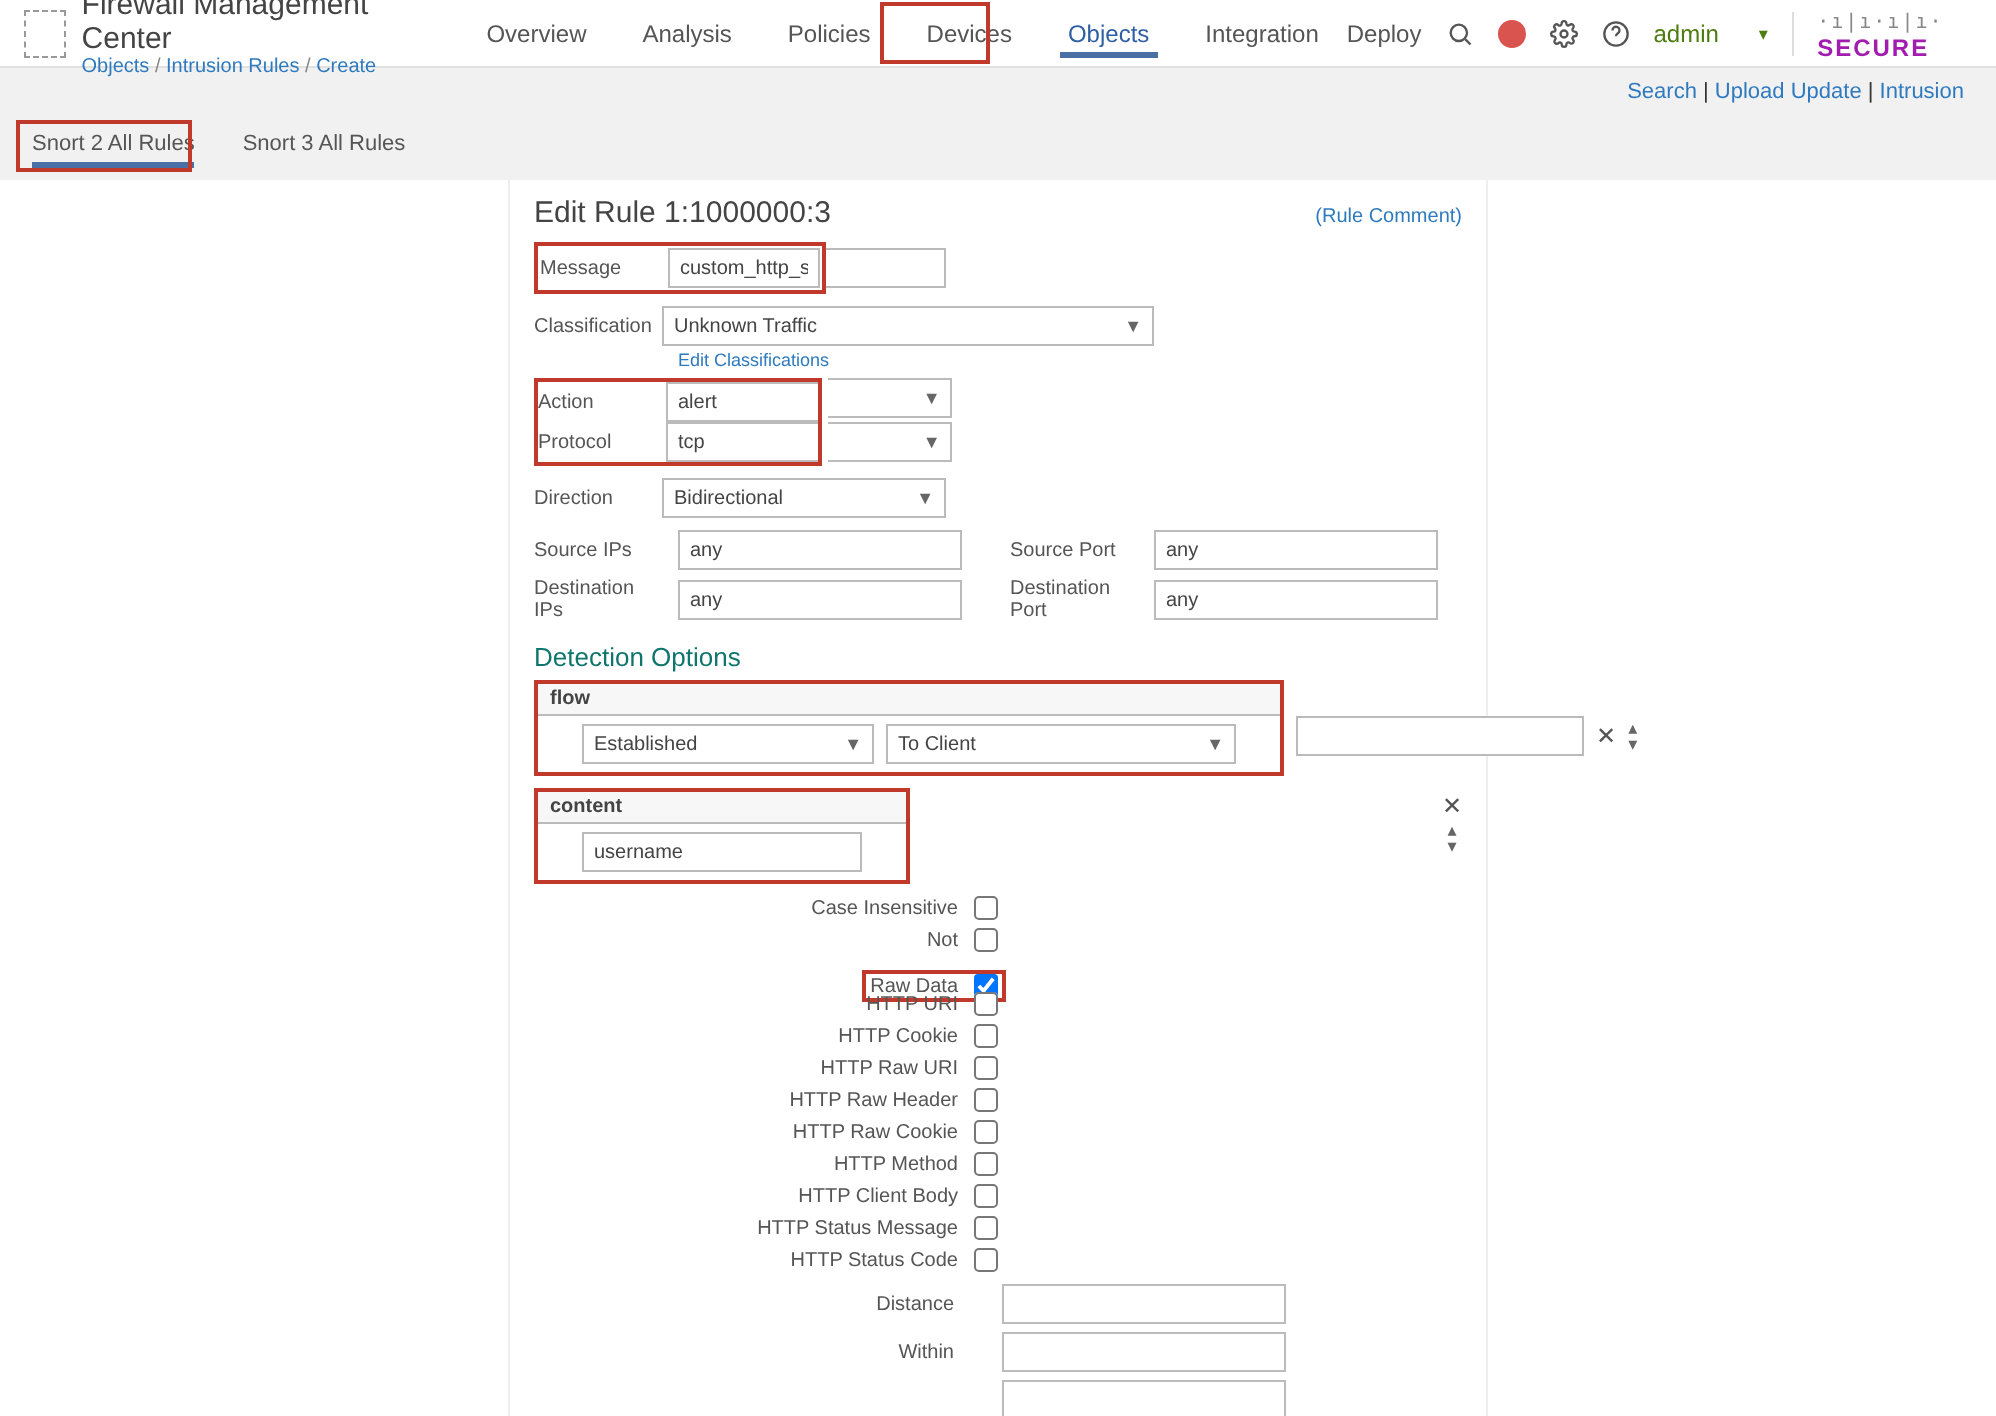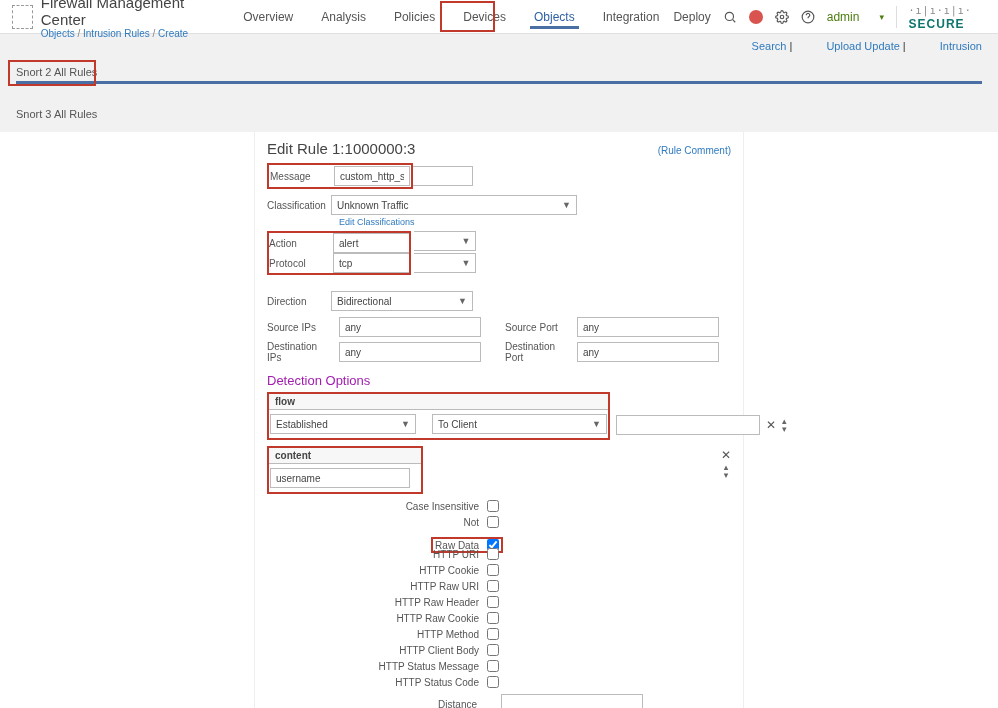--- a/index.html
+++ b/index.html
@@ -19,26 +19,26 @@
   .topnav-item.active::after { content: ""; position: absolute; bottom: 4px; left: 10px; right: 10px; height: 3px; background: #4a6fa5; }
   .topbar-spacer { flex: 1; }
   .topbar-right { display: flex; align-items: center; gap: 12px; }
   .deploy-link { font-size: 12px; color: #555; cursor: pointer; }
   .tb-icon { width: 16px; height: 16px; display: inline-flex; align-items: center; justify-content: center; color: #555; font-size: 14px; cursor: pointer; }
   .noti-icon { position: relative; }
   .noti-dot { width: 14px; height: 14px; background: #d9534f; border-radius: 50%; display: inline-block; position: relative; }
   .noti-dot::after { content: ""; }
   .admin { font-size: 12px; color: #4d7c0f; display: flex; align-items: center; gap: 20px; cursor: pointer; }
   .cisco { font-size: 10px; color: #888; letter-spacing: 1px; }
-  .secure { color: #0f766e; font-size: 12px; font-weight: 600; letter-spacing: 1px; }
+  .secure { color: #a21caf; font-size: 12px; font-weight: 600; letter-spacing: 1px; }
   .sep-v { width: 1px; height: 22px; background: #ddd; }
 
   
   .linksbar { background: #f1f1f1; padding: 6px 16px; text-align: right; font-size: 11px; }
-  .linksbar a { color: #2f7abf; text-decoration: none; margin-left: 31px; }
+  .linksbar a { color: #2f7abf; text-decoration: none; }
 
   
   .tabsrow { background: #f1f1f1; padding: 8px 16px 6px; display: flex; gap: 24px; }
   .tab { font-size: 11px; color: #555; cursor: pointer; position: relative; padding-bottom: 6px; }
   .tab.active::after { content: ""; position: absolute; bottom: 0; left: 0; right: 0; height: 3px; background: #4a6fa5; }
 
   
   .hl { border: 2px solid #c0392b; }
 
   
@@ -52,23 +52,23 @@
   .flabel { width: 64px; text-align: left; font-size: 10px; color: #555; padding-right: 8px; }
   .finput { height: 20px; border: 1px solid #bbb; padding: 0 5px; font-size: 10px; color: #444; background: #fff; }
   .fselect { height: 20px; border: 1px solid #bbb; font-size: 10px; color: #444; background: #fff; padding: 0 5px; position: relative; display: flex; align-items: center; cursor: pointer; }
   .fselect .caret { margin-left: auto; font-size: 9px; color: #666; }
   .tiny-link { font-size: 9px; color: #2f7abf; margin-left: 72px; margin-top: -4px; margin-bottom: 4px; display: block; }
 
   .two-col { display: flex; gap: 12px; }
   .two-col .col { flex: 1; display: flex; align-items: center; }
   .two-col .col .flabel { width: 72px; }
 
-  .section-h { font-size: 13px; color: #a21caf; margin: 10px 0 4px; }
+  .section-h { font-size: 13px; color: #0f766e; margin: 10px 0 4px; }
   .opt-head { background: #f7f7f7; padding: 2px 6px; font-size: 10px; font-weight: 600; color: #444; display: flex; justify-content: space-between; align-items: center; }
-  .opt-body { padding: 4px 1px; display: flex; align-items: center; gap: 16px; }
+  .opt-body { padding: 4px 22px; display: flex; align-items: center; gap: 6px; }
   .opt-close { cursor: pointer; color: #555; font-size: 12px; }
   .opt-side { display: flex; flex-direction: column; font-size: 9px; color: #666; cursor: pointer; line-height: 8px; }
 
   .cb-row { display: flex; align-items: center; justify-content: flex-end; gap: 8px; font-size: 10px; color: #555; padding-right: 232px; height: 16px; }
   .cb-row input[type=checkbox] { width: 12px; height: 12px; }
   .dist-row { display: flex; align-items: center; justify-content: flex-end; gap: 24px; font-size: 10px; color: #555; padding-right: 88px; margin-top: 4px; }
   .dist-row .finput { width: 142px; }
 
   
   .hlwrap { display: inline-block; padding: 1px; }
@@ -134,21 +134,21 @@
     <span><span class="cisco" style="font-family:monospace;">·ı|ı·ı|ı·</span> <span class="secure">SECURE</span></span>
   </div>
 </div>
 
 <div class="linksbar">
   <a>Search</a> |
   <a>Upload Update</a> |
   <a>Intrusion</a>
 </div>
 
-<div class="tabsrow" style="position:relative;flex-direction:column;">
+<div class="tabsrow" style="position:relative;">
   <div class="tab active">Snort 2 All Rules</div>
   <div class="tab">Snort 3 All Rules</div>
   <div class="hl-tab" style="left:8px; top:2px; width:88px; height:26px;"></div>
 </div>
 
 <div class="editwrap">
   <div class="editpanel">
     <div class="edit-title-row">
       <div class="edit-title">Edit Rule 1:1000000:3</div>
       <a class="rule-comment">(Rule Comment)</a>
@@ -191,21 +191,21 @@
     <span style="display:inline-block;vertical-align:top;">
       <div class="fselect" style="width:62px;border-left:none;margin-bottom:2px;">
           <span class="caret" style="margin-left:auto;">▼</span>
         </div>
       <div class="fselect" style="width:62px;border-left:none;">
           <span class="caret" style="margin-left:auto;">▼</span>
         </div>
     </span>
 
     
-    <div class="fr" style="margin-top:16px;">
+    <div class="fr" style="margin-top:6px;">
       <span class="flabel">Direction</span>
       <div class="fselect" style="width:142px;">
         <span>Bidirectional</span>
           <span class="caret">▼</span>
       </div>
     </div>
 
     
     <div class="two-col">
       <div class="col">
@@ -225,21 +225,21 @@
       <div class="col">
         <span class="flabel">Destination Port</span>
         <input class="finput" style="width: 142px;" value="any">
       </div>
     </div>
 
     
     <div class="section-h">Detection Options</div>
 
     
-    <div style="display:flex;align-items:center;gap:6px;">
+    <div style="display:flex;align-items:flex-start;gap:6px;">
       <div class="hl" style="flex:0 0 316px;">
         <div class="opt-head" style="border-bottom:1px solid #bbb;">
           <span>flow</span>
         </div>
         <div class="opt-body">
           <div class="fselect" style="width:146px;">
             <span>Established</span>
               <span class="caret">▼</span>
           </div>
           <div class="fselect" style="width:175px;">

